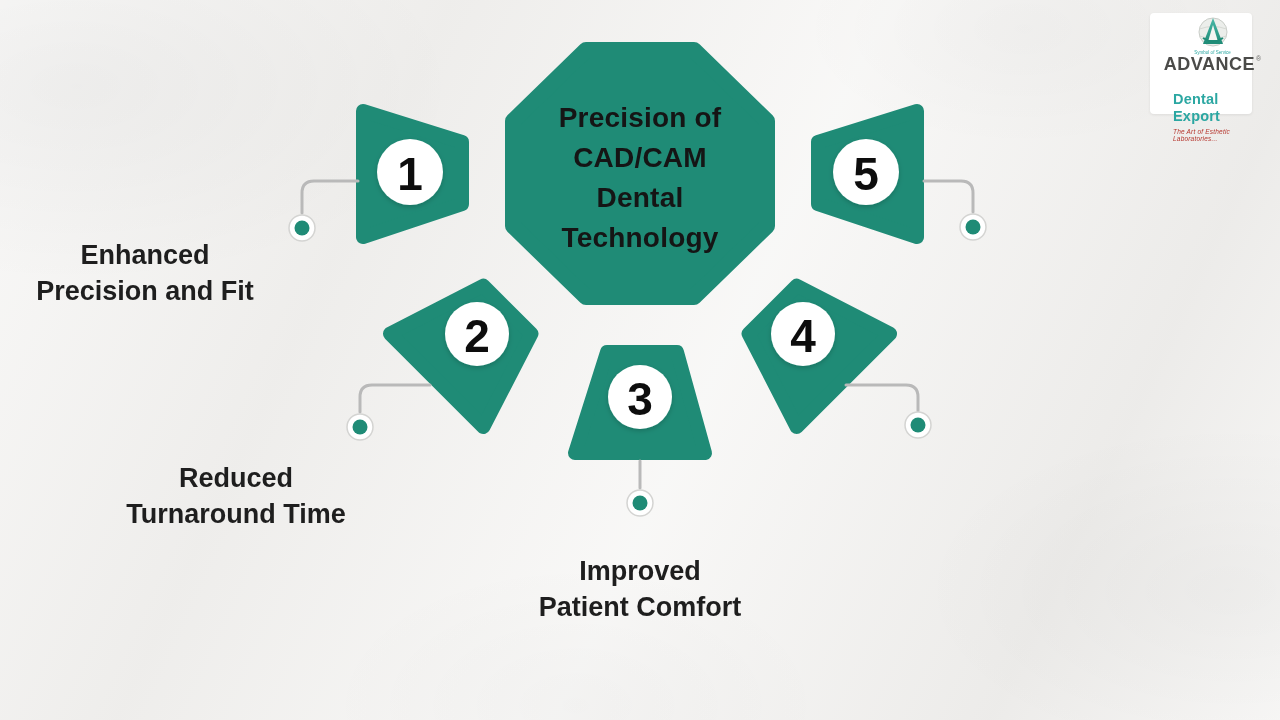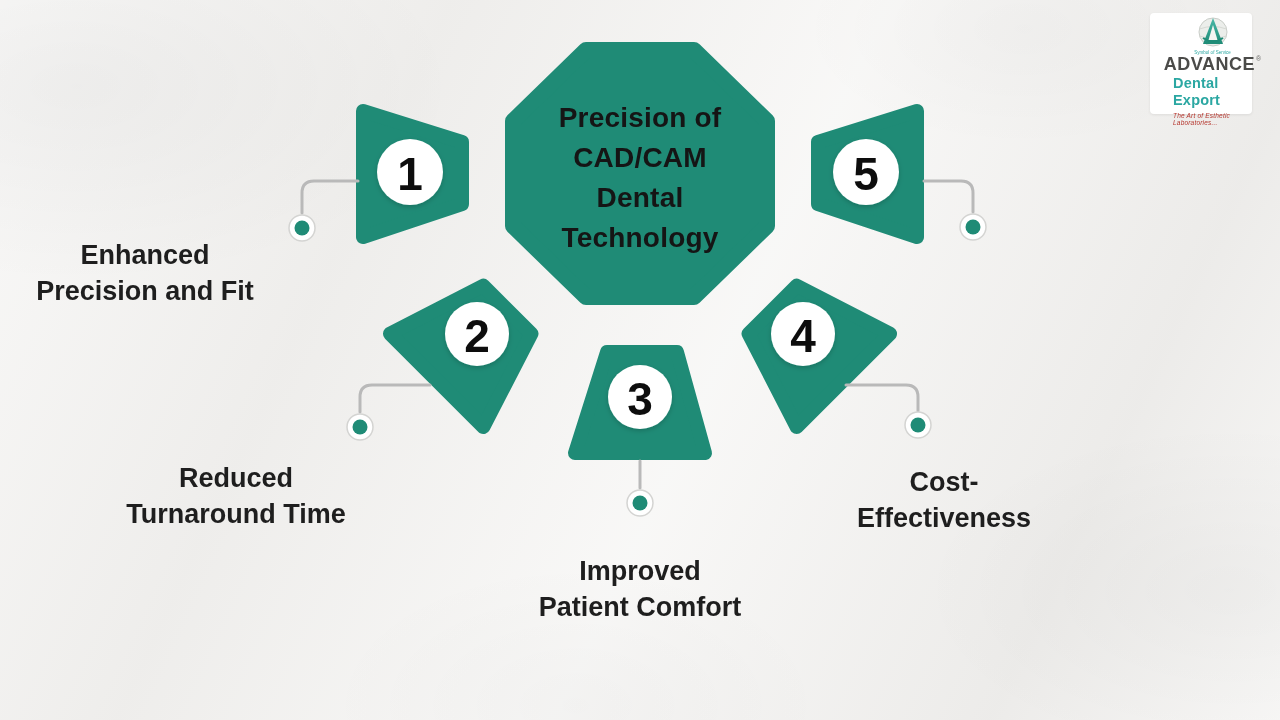--- a/index.html
+++ b/index.html
@@ -57,21 +57,21 @@
   }
   .logo-emblem{position:relative;width:38px;height:38px;}
   .logo-brand-row{display:flex;align-items:flex-start;margin-top:1px;}
   .logo-brand{
     font-size:18px;font-weight:800;color:var(--logo_dark,#4b4b49);
     letter-spacing:0.5px;line-height:1;
   }
   .logo-reg{font-size:7px;color:#6a6a68;margin-left:1px;line-height:1;}
   .logo-subtitle{
     font-size:14.5px;font-weight:700;color:var(--logo_teal,#2BA7A2);
-    line-height:1.2;margin-top:2px;letter-spacing:0.2px;
+    line-height:1.2;margin-top:18px;letter-spacing:0.2px;
   }
   .logo-tagline{
     font-size:6.5px;font-style:italic;color:var(--tagline_red,#b5342c);
     margin-top:2px;letter-spacing:0.2px;
   }
   .emblem-caption{
     position:absolute;left:50%;bottom:-1px;transform:translateX(-50%);
     font-size:4.5px;color:var(--logo_teal,#2BA7A2);white-space:nowrap;
     background:rgba(255,255,255,0.7);padding:0 1px;
   }
@@ -150,22 +150,20 @@
   <div class="seg-num num-3">3</div>
   <div class="seg-num num-4">4</div>
   <div class="seg-num num-5">5</div>
 
   <div class="benefit-label label-1">Enhanced
 Precision and Fit</div>
   <div class="benefit-label label-2">Reduced
 Turnaround Time</div>
   <div class="benefit-label label-3">Improved
 Patient Comfort</div>
-  <div class="benefit-label label-4">Cost-
-Effectiveness</div>
 
   <div class="logo-card">
     <div class="logo-emblem">
       <svg width="38" height="38" viewBox="0 0 38 38">
         <defs>
           <linearGradient id="aGrad" x1="0" y1="0" x2="0" y2="1">
             <stop offset="0" stop-color="#49b8a8"></stop>
             <stop offset="1" stop-color="#1F8B76"></stop>
           </linearGradient>
         </defs>

